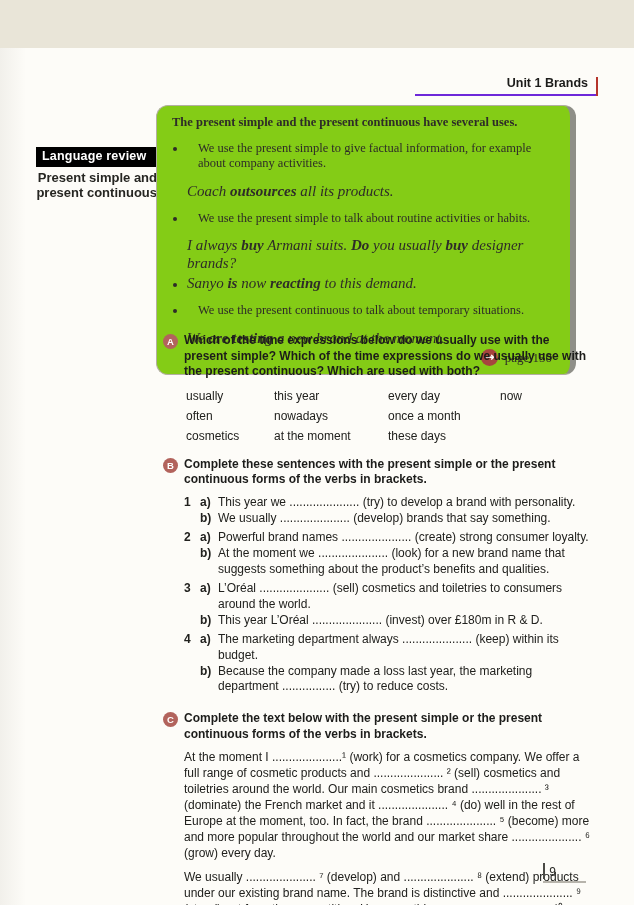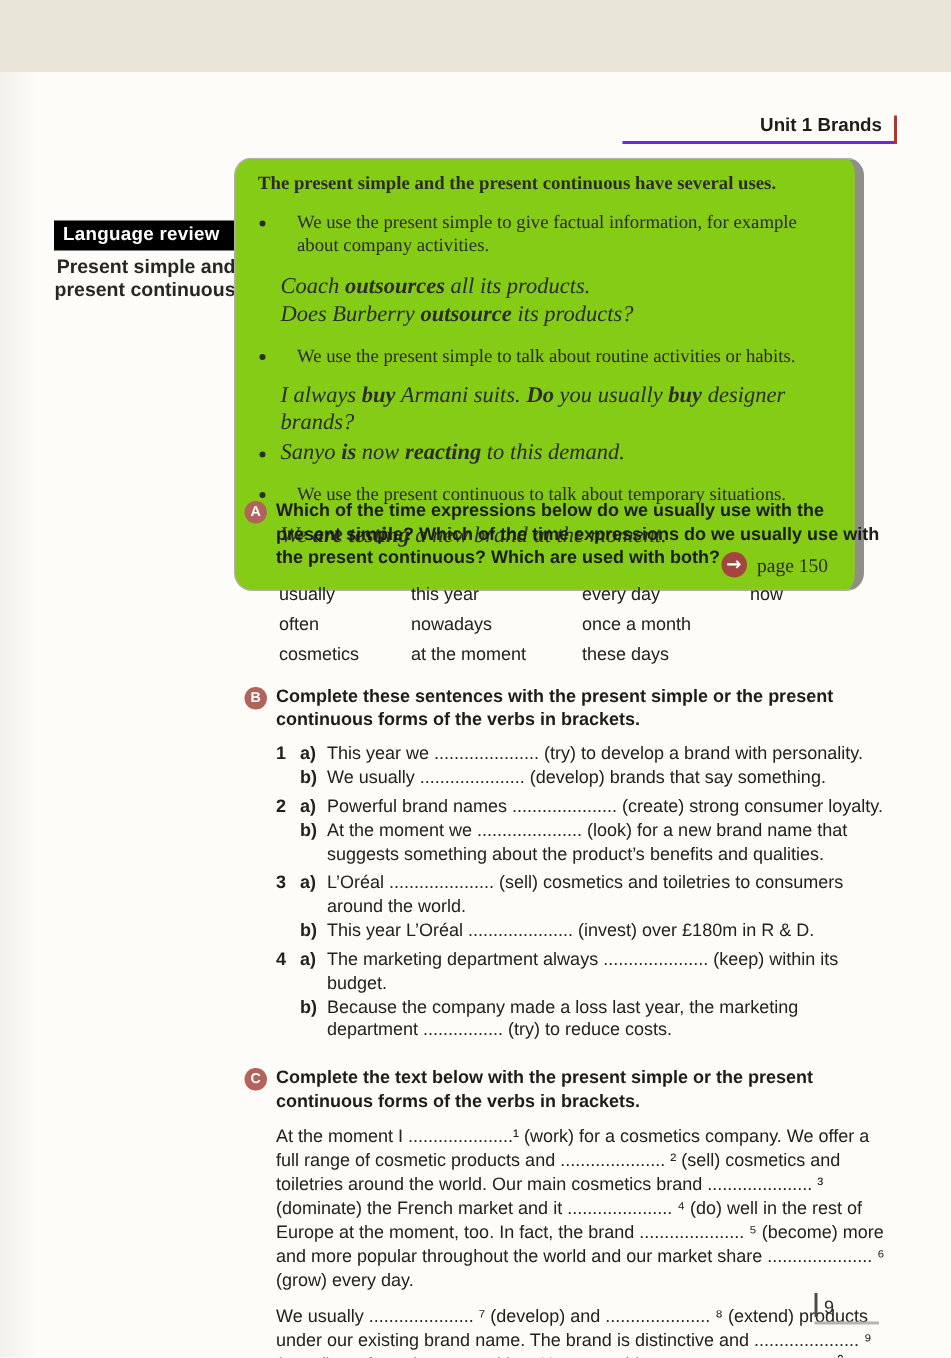--- a/index.html
+++ b/index.html
@@ -109,21 +109,20 @@
   <div class="lr-label">Language review</div>
   <div class="sidebar-title">Present simple and present continuous</div>
 </div>
 
 <div class="gbox">
   <div class="gbox-heading">The present simple and the present continuous have several uses.</div>
   <ul class="gbox-list">
     <li>
       <div class="rule">We use the present simple to give factual information, for example about company activities.</div>
       <div class="example">Coach <strong>outsources</strong> all its products.</div>
-      <div class="example">Does Burberry <strong>outsource</strong> its products?</div>
     </li>
     <li>
       <div class="rule">We use the present simple to talk about routine activities or habits.</div>
       <div class="example">I always <strong>buy</strong> Armani suits. <strong>Do</strong> you usually <strong>buy</strong> designer brands?</div>
     </li>
     <li>
       <div class="example">Sanyo <strong>is</strong> now <strong>reacting</strong> to this demand.</div>
     </li>
     <li>
       <div class="rule">We use the present continuous to talk about temporary situations.</div>

